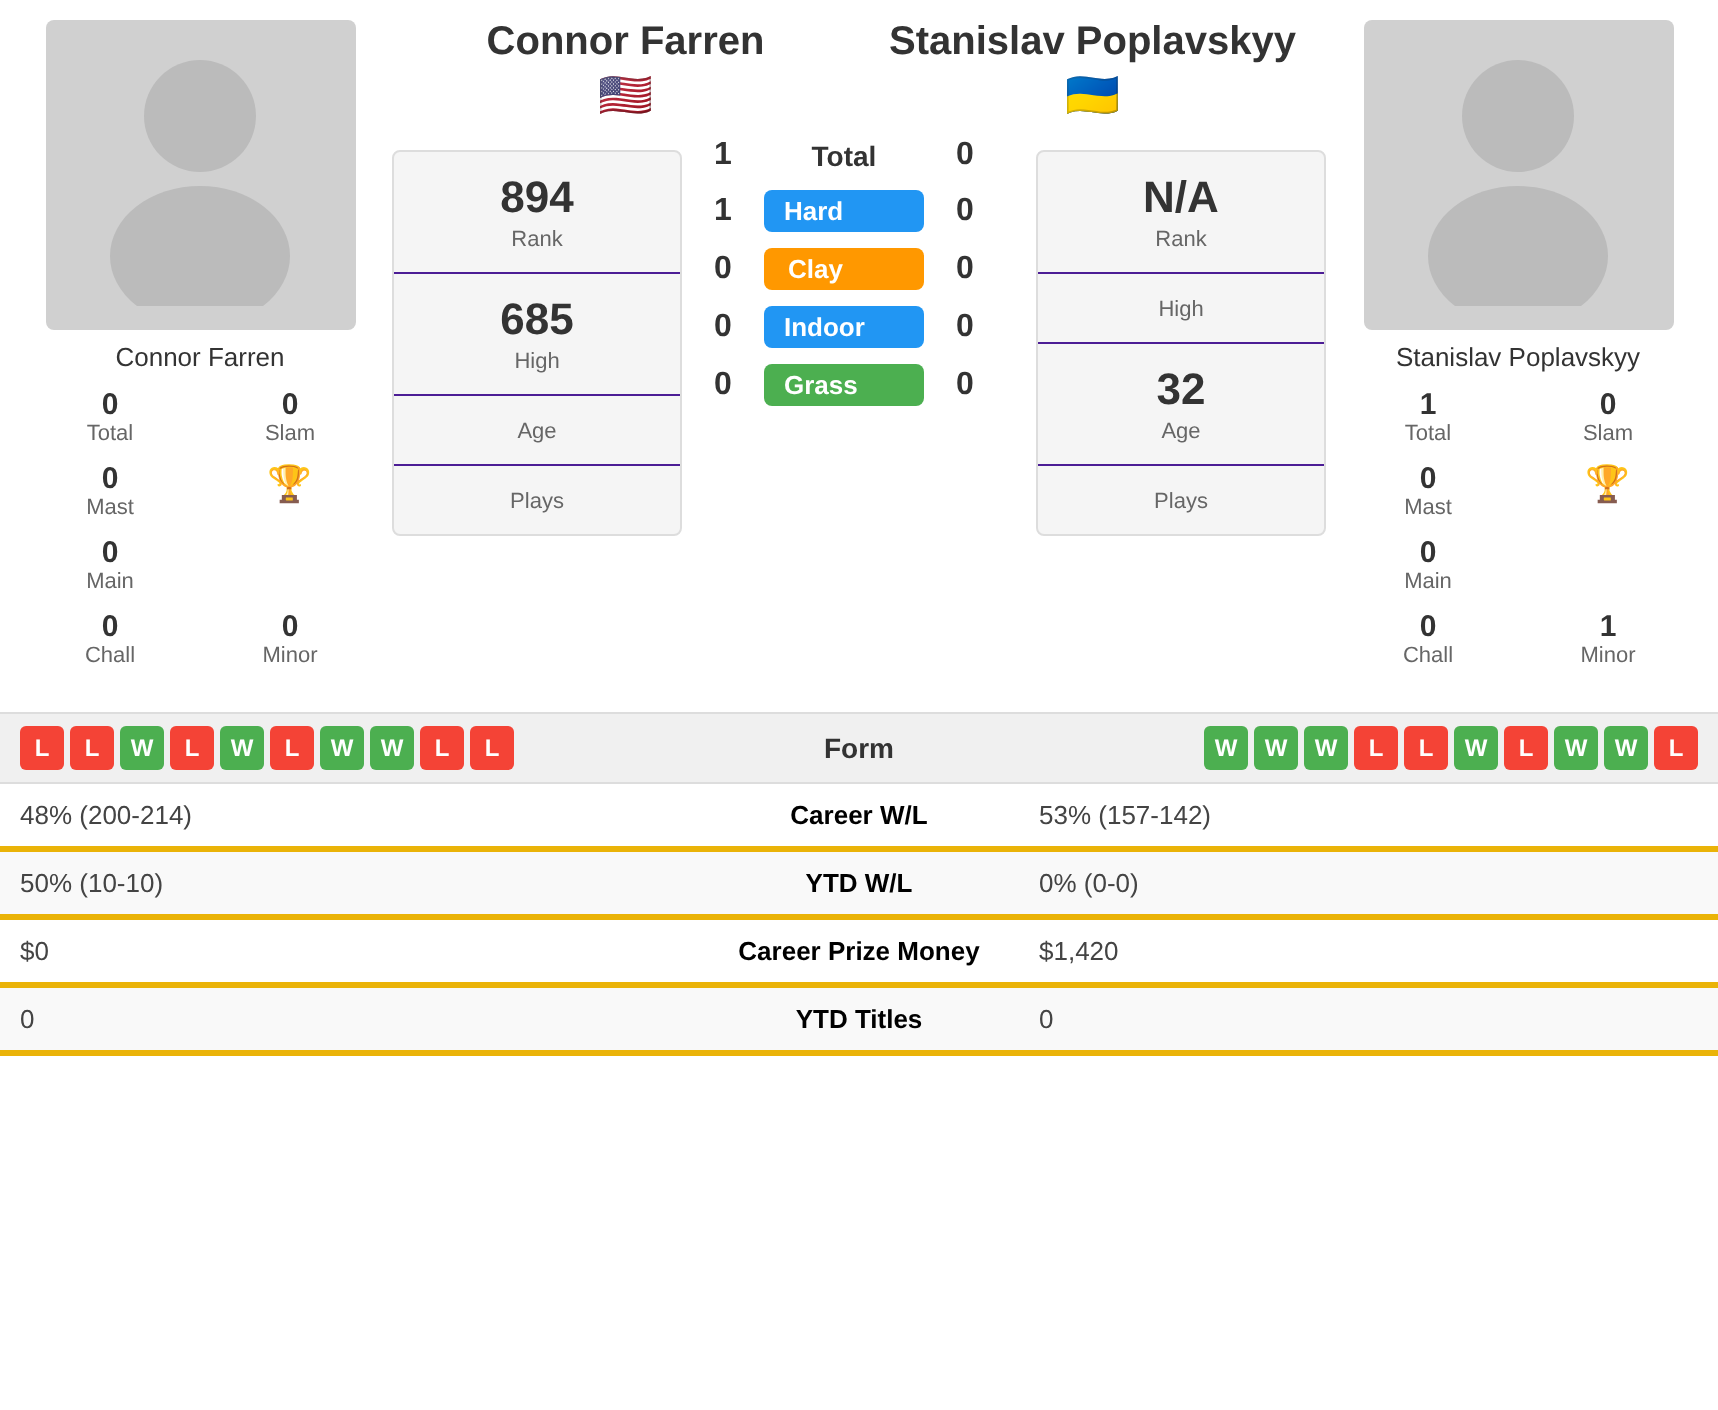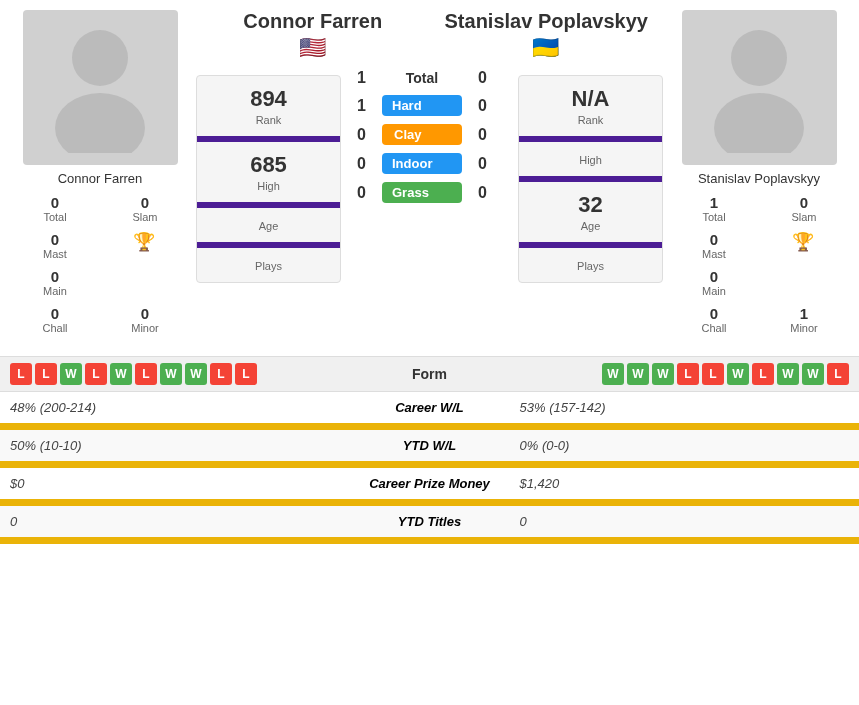--- a/index.html
+++ b/index.html
@@ -105,21 +105,21 @@
       width: 145px;
       display: flex;
       flex-direction: column;
       gap: 0;
       margin-top: 6px;
     }
 
     .info-card-row {
       padding: 10px 8px;
       text-align: center;
-      border-bottom: 6px solid #4c1d95;
+      border-bottom: 1px solid #4c1d95;
     }
 
     .info-card-row:last-child {
       border-bottom: none;
     }
 
     .info-card-value {
       font-size: 22px;
       font-weight: bold;
       color: #333;
@@ -168,22 +168,21 @@
       text-align: center;
       font-weight: bold;
       font-size: 14px;
     }
 
     
     .stats-row {
       display: flex;
       align-items: center;
       padding: 8px 10px;
-      border-bottom: 7px solid #eab308;
-      font-style: italic;
+      border-bottom: 3px solid #eab308;
     }
 
     .stats-row:nth-child(even) {
       background: #f9f9f9;
     }
 
     .stats-value-left {
       flex: 1;
       text-align: left;
       font-size: 13px;

